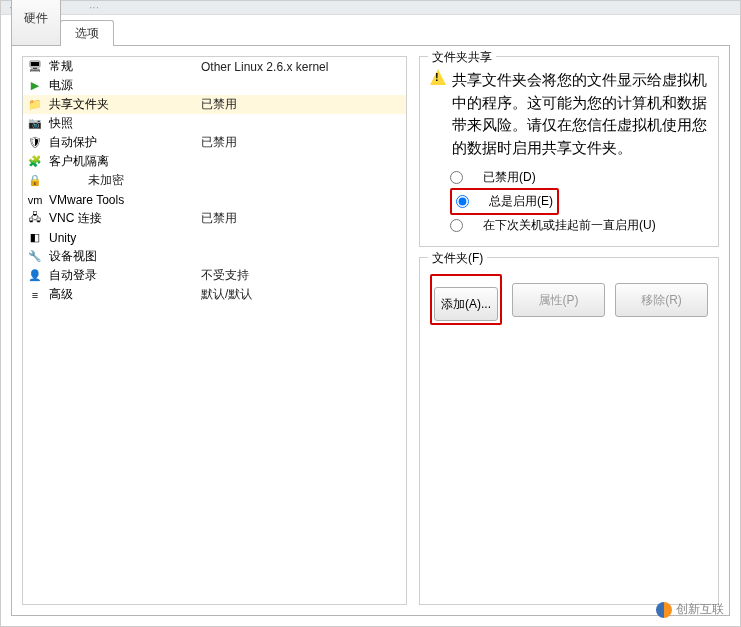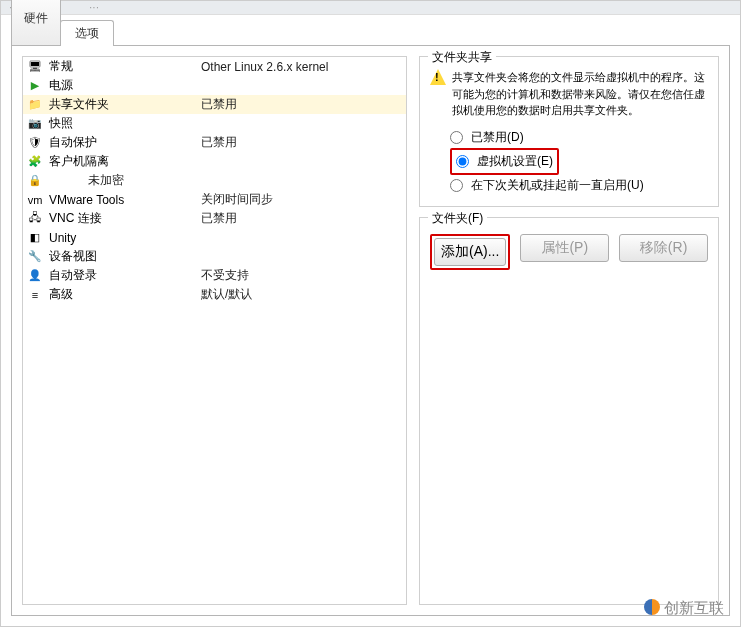--- a/index.html
+++ b/index.html
@@ -158,26 +158,26 @@
     clip-path: polygon(50% 0, 100% 100%, 0 100%);
     position:relative;
     flex:none;
   }
   .warnicon::after {
     content:"!";
     position:absolute;
     color:#000; font-weight:bold; font-size:11px;
     left:5px; top:2px;
   }
-  .warntext { font-size:11px; line-height:1.5; }
+  .warntext { font-size:15px; line-height:1.5; }
   .radios { margin-left:20px; }
   .radio {
     display:flex; 
     padding:2px 0;
-    gap:8px;
+    gap:20px;
   }
   .radio input { margin:0; }
   .hl {
     border:2px solid #d40000;
     padding:1px 4px;
     border-radius:2px;
     display:inline-flex; align-items:center; gap:4px;
   }
   .foldersbox {
     flex:1;
@@ -193,42 +193,43 @@
   .folderstbl .listhdr .c1 { width:70px; }
   .folderstbl .listhdr .c2 { flex:1; }
   .folderstbl .empty { flex:1; background:#fff; }
   .buttons {
     display:flex;
     gap:10px;
     margin-top:8px;
   }
   .btn {
     flex:1;
-    height:28px;
+    height:34px;
     border:1px solid #adadad;
     background:linear-gradient(#fdfdfd,#e6e6e6);
     border-radius:3px;
-    font-size:14px;
+    font-size:12px;
     cursor:pointer;
+    margin-top:9px;
   }
   .btn:disabled {
     color:#9a9a9a;
     cursor:default;
   }
   .addwrap {
     border:2px solid #d40000;
     padding:2px;
     border-radius:2px;
   }
   .watermark {
     position:absolute;
     right:16px; bottom:8px;
-    font-size:15px;
+    font-size:12px;
     color:#888;
-    display:flex; gap:4px;
+    display:flex; align-items:center; gap:4px;
     pointer-events:none;
   }
   .wmicon {
     width:16px;height:16px;border-radius:50%;
     background:conic-gradient(#f7931e 0 50%, #3b6fb6 50% 100%);
   }
 </style>
 </head>
 <body>
 
@@ -282,21 +283,20 @@
               <span class="name">客户机隔离</span>
               <span class="summary"></span>
             </div>
             <div class="row">
               <span class="icon">🔒</span>
               <span class="summary">未加密</span>
             </div>
             <div class="row">
               <span class="icon">vm</span>
               <span class="name">VMware Tools</span>
-              <span class="summary">关闭时间同步</span>
             </div>
             <div class="row">
               <span class="icon">🖧</span>
               <span class="name">VNC 连接</span>
               <span class="summary">已禁用</span>
             </div>
             <div class="row">
               <span class="icon">◧</span>
               <span class="name">Unity</span>
               <span class="summary"></span>
@@ -328,21 +328,21 @@
             <div class="warntext">共享文件夹会将您的文件显示给虚拟机中的程序。这可能为您的计算机和数据带来风险。请仅在您信任虚拟机使用您的数据时启用共享文件夹。</div>
           </div>
           <div class="radios">
             <label class="radio">
               <input type="radio" name="share" style="">
               <span>已禁用(D)</span>
             </label>
             <span class="hl">
               <label class="radio">
                 <input type="radio" name="share" checked="" style="">
-                <span>虚拟机设置(E)</span>
+                <span>总是启用(E)</span>
               </label>
             </span>
             <label class="radio">
               <input type="radio" name="share" style="">
               <span>在下次关机或挂起前一直启用(U)</span>
             </label>
           </div>
         </div>
 
         <div class="groupbox foldersbox">

